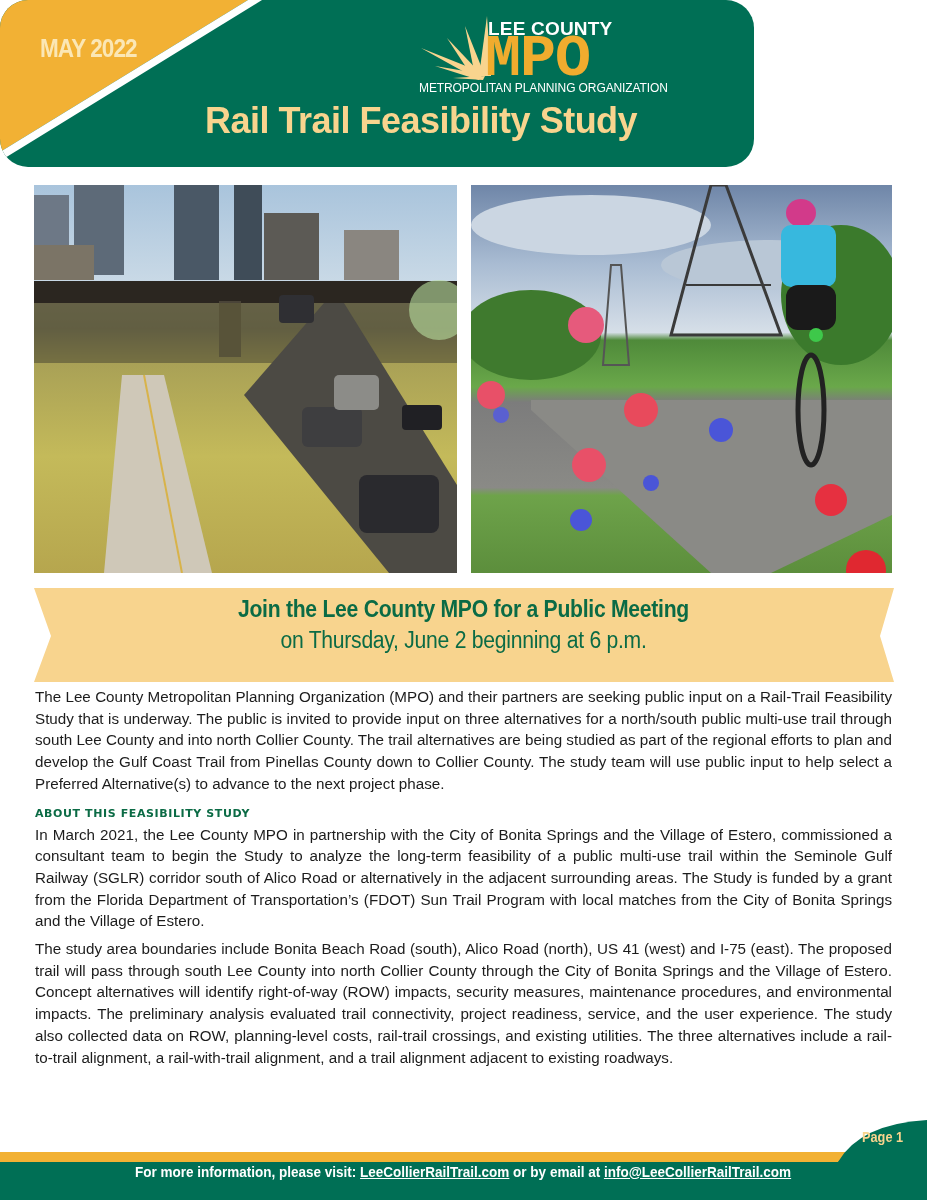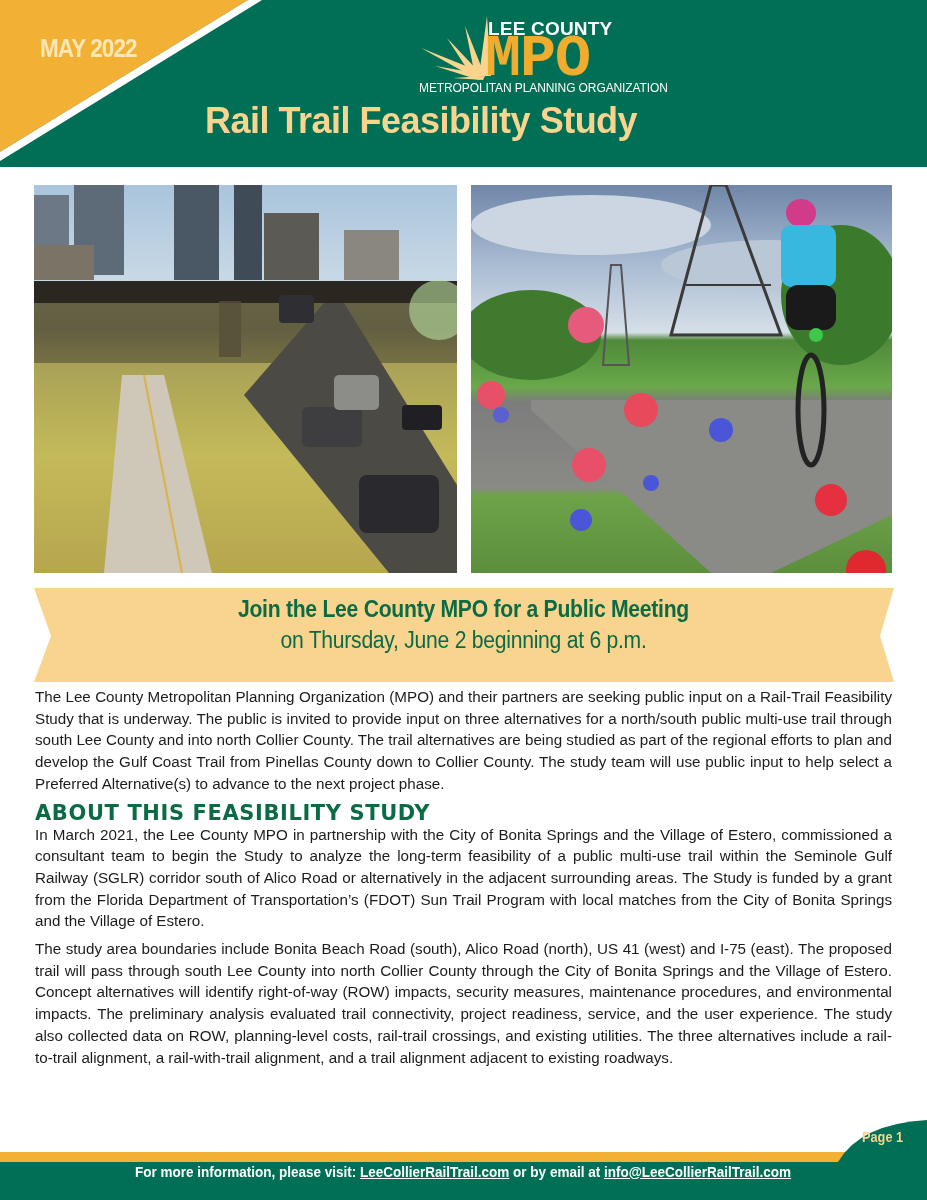--- a/index.html
+++ b/index.html
@@ -1,20 +1,20 @@
 <!DOCTYPE html>
 <html><head>
 <meta charset="utf-8">
 <style>
   * { box-sizing: border-box; margin: 0; padding: 0; }
   html, body { width: 927px; height: 1200px; background: #ffffff; overflow: hidden; }
   body { position: relative; font-family: "Liberation Sans", sans-serif; color: #1a1a1a; }
 
   
-  .header { position: absolute; left: 0; top: 0; width: 927px; height: 167px; background: #006f55; overflow: hidden; }
+  .header { position: absolute; left: 0; top: 0; width: 754px; height: 167px; background: #006f55; overflow: hidden; border-radius: 28px; }
   .header-gold { position: absolute; left: 0; top: 0; width: 927px; height: 167px; }
   .date-label { position: absolute; left: 40px; top: 34px; font-size: 25px; font-weight: bold; color: #fbe7b5; letter-spacing: -1px; transform: scaleX(0.9); transform-origin: left; }
   .logo { position: absolute; left: 413px; top: 14px; width: 200px; height: 80px; }
   .logo-burst { position: absolute; left: 0; top: 0; }
   .logo-lee { position: absolute; left: 75px; top: 4px; font-size: 19px; font-weight: bold; color: #ffffff; letter-spacing: 0.2px; white-space: nowrap; }
   .logo-mpo { position: absolute; left: 72px; top: 19px; font-family: Liberation Mono, monospace; font-size: 60px; font-weight: bold; color: #f0ac2e; line-height: 52px; letter-spacing: -1px; }
   .logo-sub { position: absolute; left: 6px; top: 67px; font-size: 12px; font-weight: normal; color: #ffffff; white-space: nowrap; letter-spacing: -0.1px; }
   .page-title { position: absolute; left: 205px; top: 100px; font-size: 36px; font-weight: bold; color: #f8d48e; white-space: nowrap; letter-spacing: -0.5px; }
 
   
@@ -25,21 +25,21 @@
 
   
   .ribbon { position: absolute; left: 34px; top: 588px; width: 860px; height: 96px; }
   .ribbon-shape { position: absolute; left: 0; top: 0; }
   .ribbon-line1 { position: absolute; left: 0; width: 927px; top: 596px; text-align: center; font-size: 23px; font-weight: bold; color: #0b6b45; transform: scaleX(0.92); letter-spacing: -0.3px; }
   .ribbon-line2 { position: absolute; left: 0; width: 927px; top: 627px; text-align: center; font-size: 23px; color: #0b6b45; transform: scaleX(0.92); letter-spacing: -0.3px; }
 
   
   .content { position: absolute; left: 35px; top: 686px; width: 857px; font-size: 15.2px; line-height: 21.7px; text-align: justify; color: #1c1c1c; }
   .content p { margin-bottom: 6px; }
-  .section-heading { font-family: "DejaVu Sans", sans-serif; font-weight: bold; font-size: 21px; color: #0b6b45; letter-spacing: 0.6px; line-height: 21px; margin-top: 8px; }
+  .section-heading { font-family: "DejaVu Sans", sans-serif; font-weight: bold; font-size: 11px; color: #0b6b45; letter-spacing: 0.6px; line-height: 21px; margin-top: 8px; }
 
   
   .footer { position: absolute; left: 0; top: 1152px; width: 927px; height: 48px; }
   .footer-stripe { position: absolute; left: 0; top: 0; width: 927px; height: 48px; }
   .footer-text { position: absolute; left: 0; top: 1163px; width: 790px; padding-left: 150px; font-size: 15px; font-weight: bold; color: #ffffff; white-space: nowrap; transform: scaleX(0.9); transform-origin: left; }
   .footer-text a { color: #ffffff; text-decoration: underline; }
   .page-num { position: absolute; left: 862px; top: 1153px; font-size: 15px; font-weight: bold; color: #f8d48e; transform: scaleX(0.85); transform-origin: left; white-space: nowrap; }
 </style>
 </head>
 <body>

